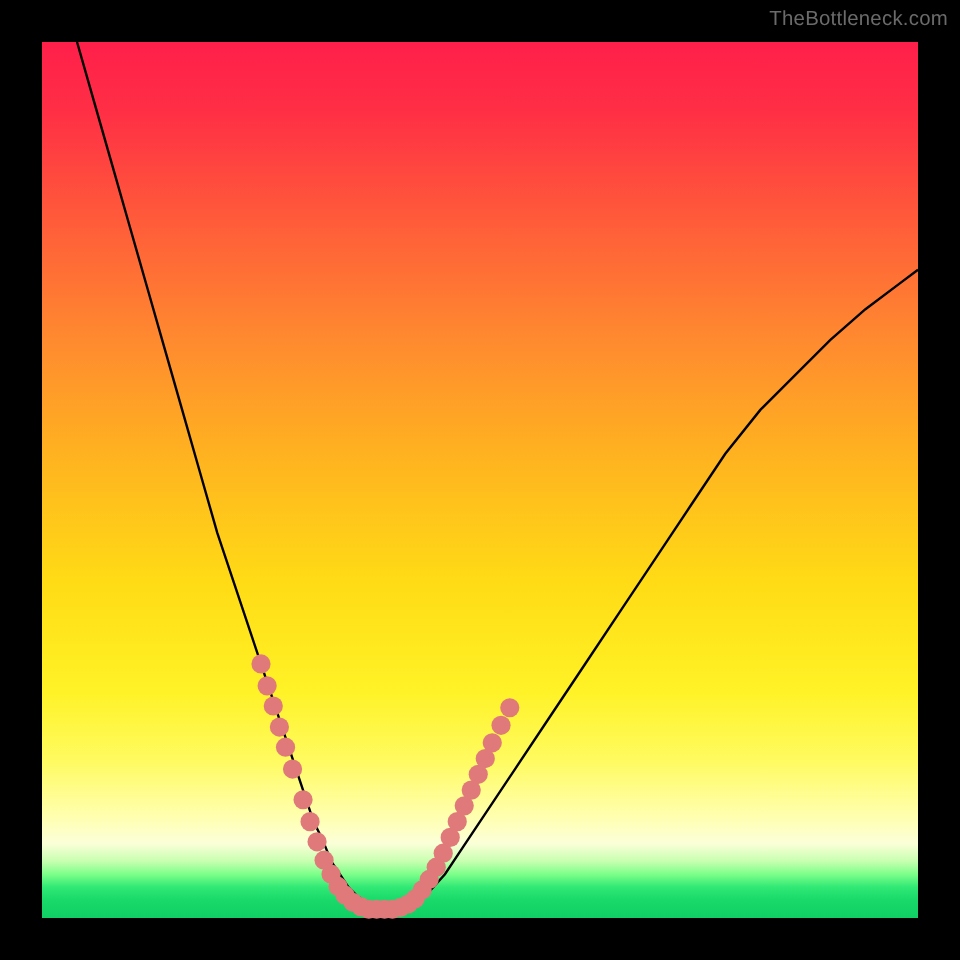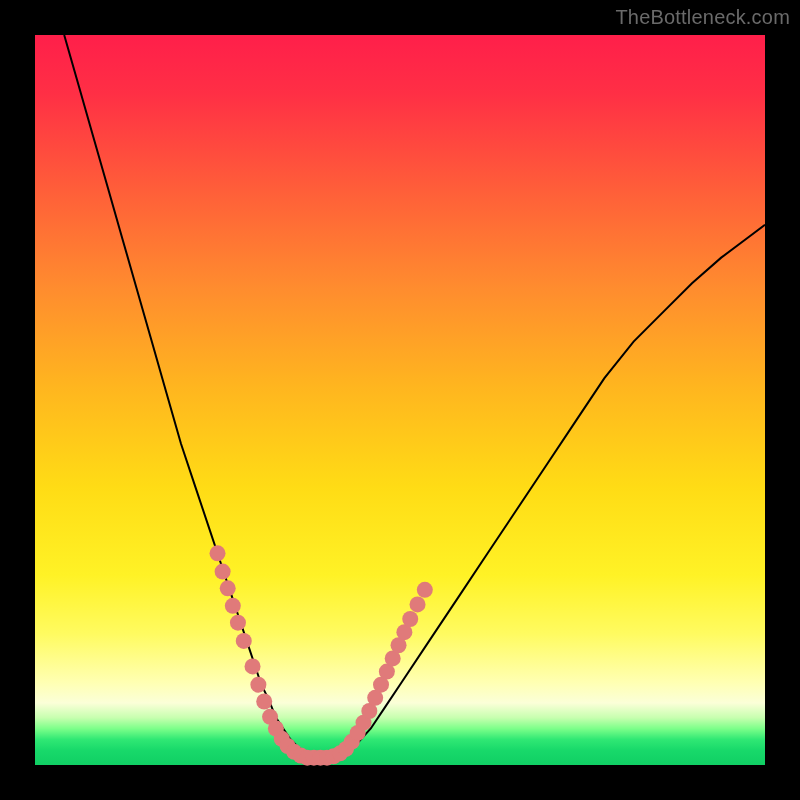--- a/index.html
+++ b/index.html
@@ -43,21 +43,21 @@
       #30e874 96.5%,
       #18d96a 98%,
       #10cf64 100%
     );
   }
   .watermark {
     position: absolute;
     top: 6px;
     right: 10px;
     color: #6a6a6a;
-    font-size: 20px;
+    font-size: 17px;
     font-weight: 500;
     letter-spacing: 0.2px;
     user-select: none;
   }
   svg.curve {
     position: absolute;
     left: 0;
     top: 0;
     width: 730px;
     height: 730px;

